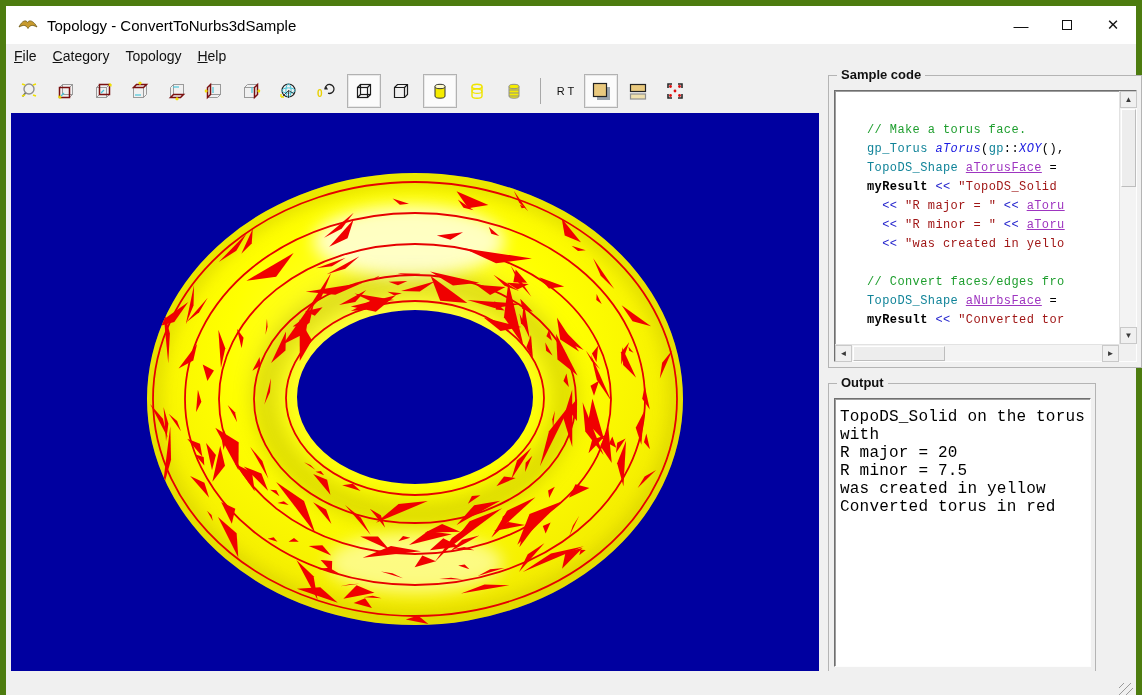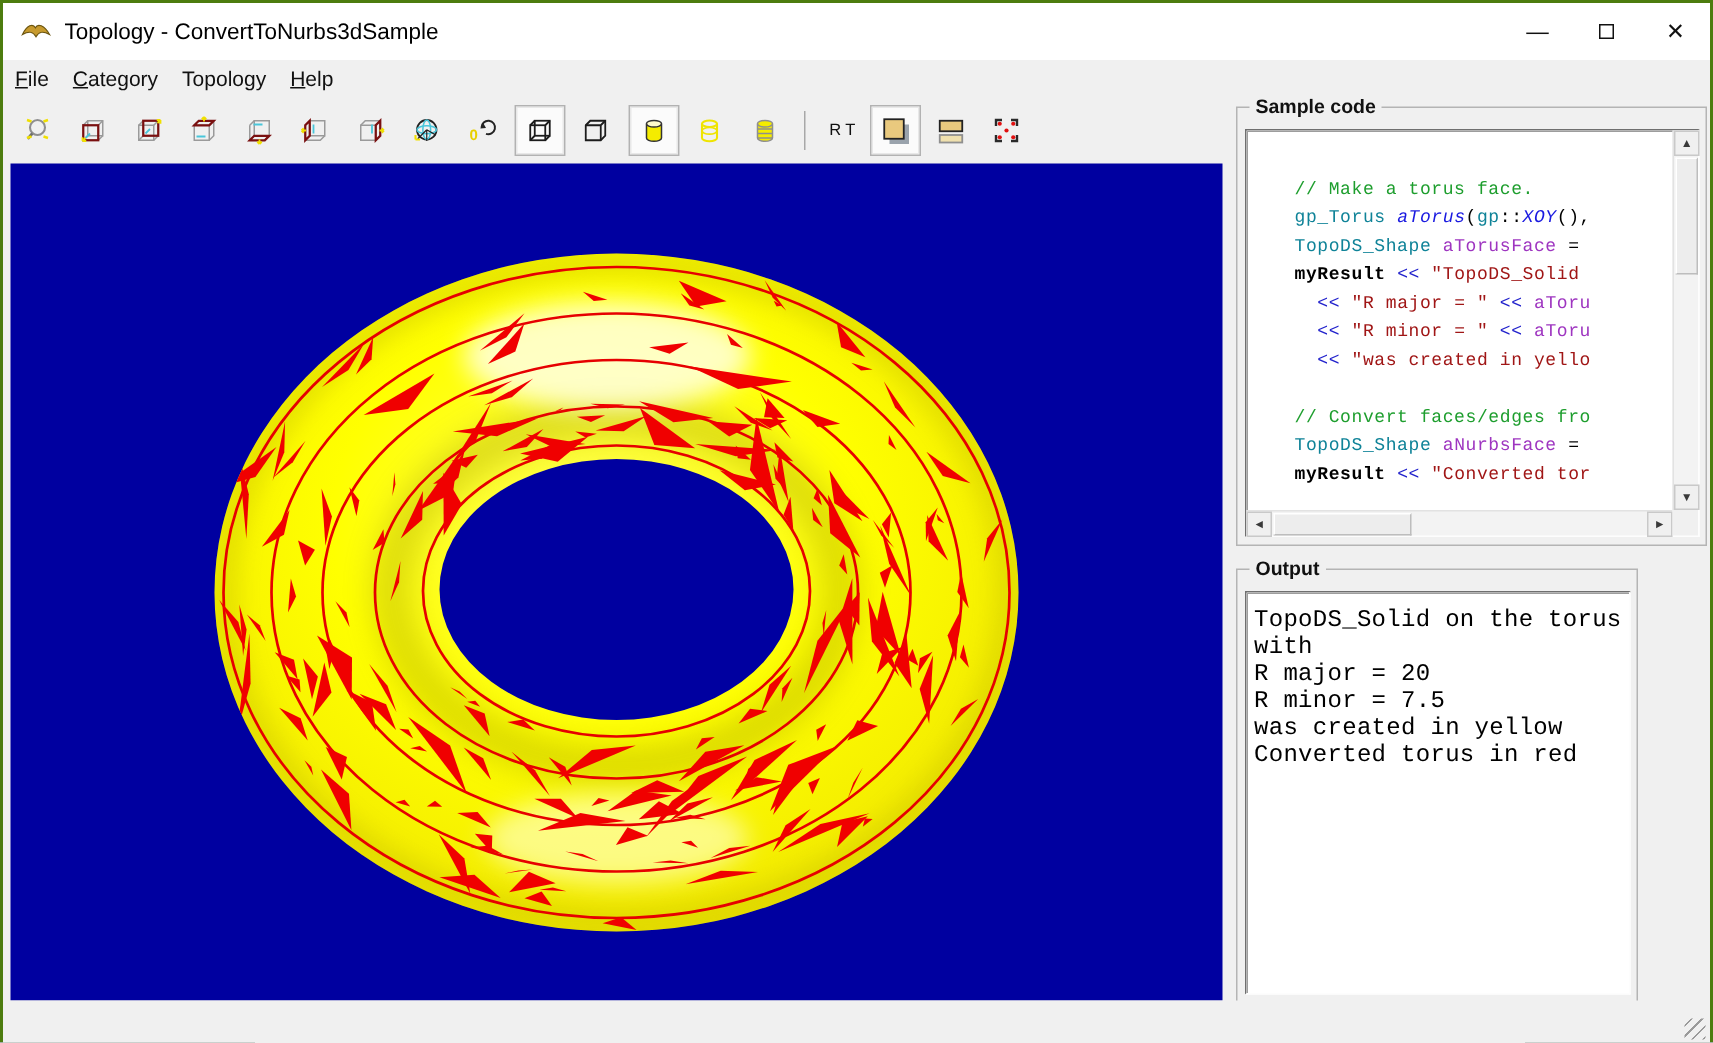--- a/index.html
+++ b/index.html
@@ -1,17 +1,17 @@
 <!DOCTYPE html>
 <html><head>
 <meta charset="utf-8">
 <style>
   * { margin:0; padding:0; box-sizing:border-box; }
   html,body { width:1142px; height:695px; font-family:"Liberation Sans", sans-serif; background:#f0f0f0; overflow:hidden; }
-  #win { position:relative; width:1142px; height:695px; background:#f0f0f0; border:2px solid #4d7c0f; }
+  #win { position:relative; width:1142px; height:695px; background:#f0f0f0; border:6px solid #4d7c0f; }
 
   
   #titlebar { position:absolute; left:0; top:0; width:100%; height:38px; background:#ffffff; display:flex; align-items:center; }
   #app-icon { width:22px; height:22px; margin-left:11px; }
   #title-text { margin-left:8px; font-size:15px; color:#000; }
   #win-controls { position:absolute; right:0; top:0; height:38px; display:flex; }
   .win-btn { width:46px; height:38px; display:flex; align-items:center; justify-content:center; font-size:15px; color:#111; }
   .max-box { width:10px; height:10px; border:1px solid #111; display:inline-block; }
 
   
@@ -44,21 +44,21 @@
      border-top:1px solid #6f6f6f; border-left:1px solid #6f6f6f; border-bottom:1px solid #fdfdfd; border-right:1px solid #fdfdfd;
      box-shadow: inset 1px 1px 0 #9d9d9d; }
 
   
   #code-wrap { display:grid; grid-template-columns:1fr 17px; grid-template-rows:1fr 17px; }
   #code-lines { overflow:hidden; padding:11px 0 0 32px; font-family:"Liberation Mono","DejaVu Sans Mono",monospace;
      font-size:12px; letter-spacing:0.4px; line-height:19px; white-space:pre; color:#000; }
   .tk-cm  { color:#1e9e2e; }
   .tk-ty  { color:#0f8398; }
   .tk-vb  { color:#1a1ae0; font-style:italic; }
-  .tk-vp  { color:#9e35c0; }
+  .tk-vp  { color:#9e35c0;text-decoration:underline; }
   .tk-kw  { color:#000; font-weight:bold; }
   .tk-op  { color:#2222cc; }
   .tk-str { color:#a01616; }
   .tk-pl  { color:#000; }
 
   
   .sb-v { display:flex; flex-direction:column; background:#f3f3f3; border-left:1px solid #e2e2e2; }
   .sb-h { display:flex; flex-direction:row; background:#f3f3f3; border-top:1px solid #e2e2e2; }
   .sb-btn { width:17px; height:17px; flex:none; background:#f0f0f0; border:1px solid #c9c9c9;
      display:flex; align-items:center; justify-content:center; font-size:8px; color:#3a3a3a; }

